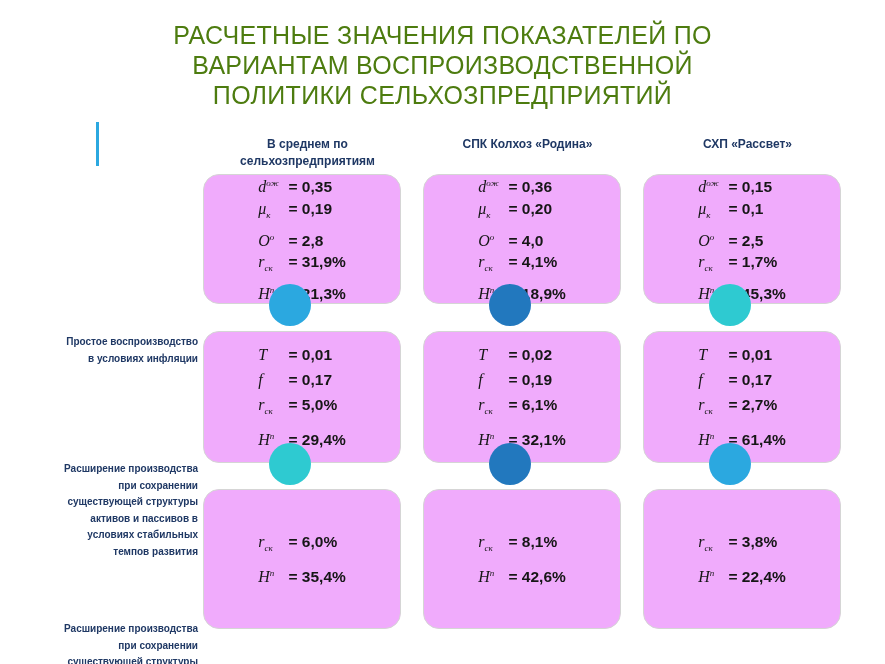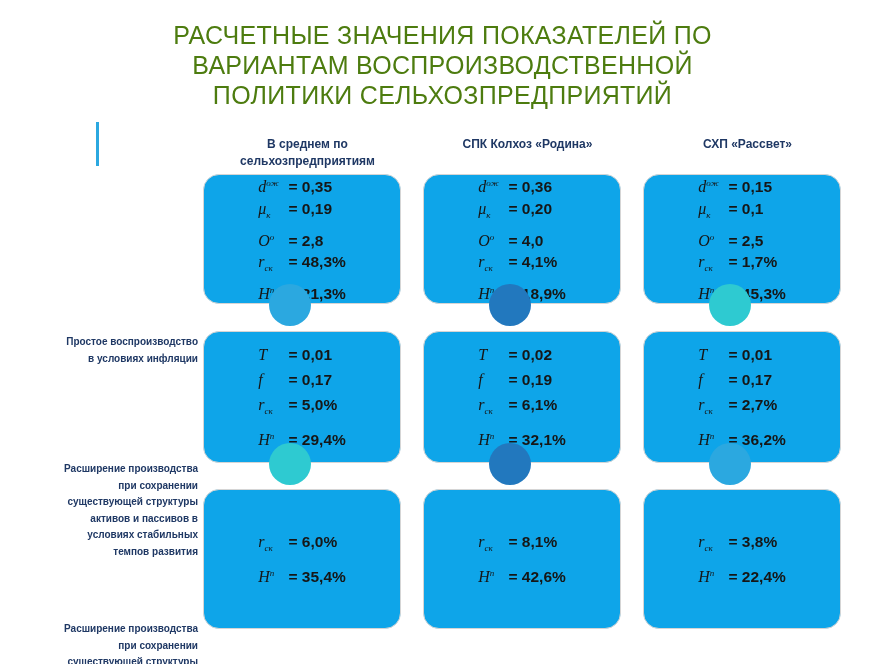--- a/index.html
+++ b/index.html
@@ -76,21 +76,21 @@
     line-height: 16.5px;
   }
   .row-label.r1 { top: 198px; }
   .row-label.r2 { top: 325px; }
   .row-label.r3 { top: 485px; }
 
   .card {
     position: absolute;
     box-sizing: border-box;
     width: 198px;
-    background: #0ea5e9;
+    background: #f0abfc;
     border: 1px solid #D5D5D5;
     border-radius: 16px;
     display: flex;
     align-items: center;
     justify-content: center;
   }
   .card.c1 { left: 203px; }
   .card.c2 { left: 423px; }
   .card.c3 { left: 643px; }
   .card.r1 { top: 38px;  height: 130px; }
@@ -161,21 +161,21 @@
 
   <div class="row-label r1">Простое воспроизводство в условиях инфляции</div>
   <div class="row-label r2">Расширение производства при сохранении существующей структуры активов и пассивов в условиях стабильных темпов развития</div>
   <div class="row-label r3">Расширение производства при сохранении существующей структуры активов и пассивов в условиях наращивания темпов развития</div>
 
   <div class="card r1 c1">
     <div class="formula-list">
         <span class="formula-row"><span class="sym">d<sup>ож</sup></span><span class="val"> = 0,35</span></span>
         <span class="formula-row"><span class="sym">μ<sub>к</sub></span><span class="val"> = 0,19</span></span>
         <span class="formula-row"><span class="sym">O<sup>о</sup></span><span class="val"> = 2,8</span></span>
-        <span class="formula-row"><span class="sym">r<sub>ск</sub></span><span class="val"> = 48,3%</span></span>
+        <span class="formula-row"><span class="sym">r<sub>ск</sub></span><span class="val"> = 31,9%</span></span>
         <span class="formula-row"><span class="sym">H<sup>п</sup></span><span class="val"> = 21,3%</span></span>
       </div>
   </div>
   <div class="card r1 c2">
     <div class="formula-list">
         <span class="formula-row"><span class="sym">d<sup>ож</sup></span><span class="val"> = 0,36</span></span>
         <span class="formula-row"><span class="sym">μ<sub>к</sub></span><span class="val"> = 0,20</span></span>
         <span class="formula-row"><span class="sym">O<sup>о</sup></span><span class="val"> = 4,0</span></span>
         <span class="formula-row"><span class="sym">r<sub>ск</sub></span><span class="val"> = 4,1%</span></span>
         <span class="formula-row"><span class="sym">H<sup>п</sup></span><span class="val"> = 18,9%</span></span>
@@ -205,21 +205,21 @@
         <span class="formula-row"><span class="sym">f</span><span class="val"> = 0,19</span></span>
         <span class="formula-row"><span class="sym">r<sub>ск</sub></span><span class="val"> = 6,1%</span></span>
         <span class="formula-row"><span class="sym">H<sup>п</sup></span><span class="val"> = 32,1%</span></span>
       </div>
   </div>
   <div class="card r2 c3">
     <div class="formula-list tight">
         <span class="formula-row"><span class="sym">T</span><span class="val"> = 0,01</span></span>
         <span class="formula-row"><span class="sym">f</span><span class="val"> = 0,17</span></span>
         <span class="formula-row"><span class="sym">r<sub>ск</sub></span><span class="val"> = 2,7%</span></span>
-        <span class="formula-row"><span class="sym">H<sup>п</sup></span><span class="val"> = 36,2%</span></span>
+        <span class="formula-row"><span class="sym">H<sup>п</sup></span><span class="val"> = 61,4%</span></span>
       </div>
   </div>
 
   <div class="card r3 c1">
     <div class="formula-list tight">
         <span class="formula-row"><span class="sym">r<sub>ск</sub></span><span class="val"> = 6,0%</span></span>
         <span class="formula-row"><span class="sym">H<sup>п</sup></span><span class="val"> = 35,4%</span></span>
       </div>
   </div>
   <div class="card r3 c2">

